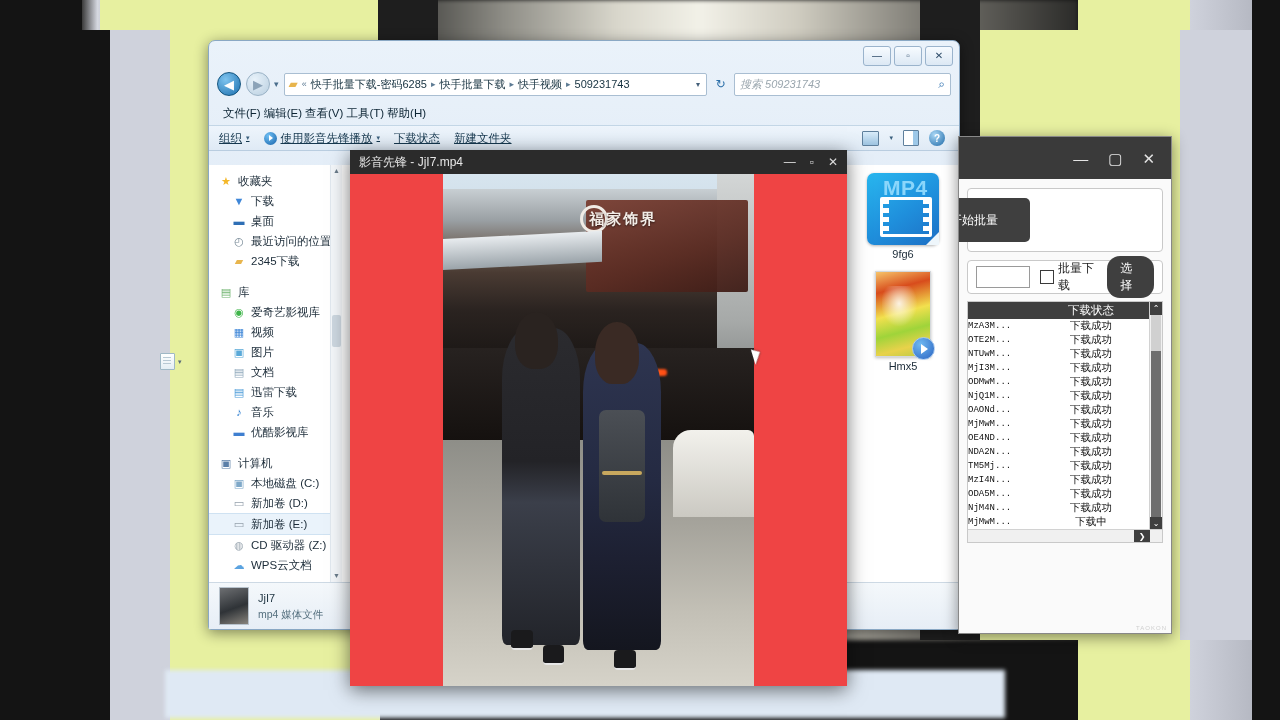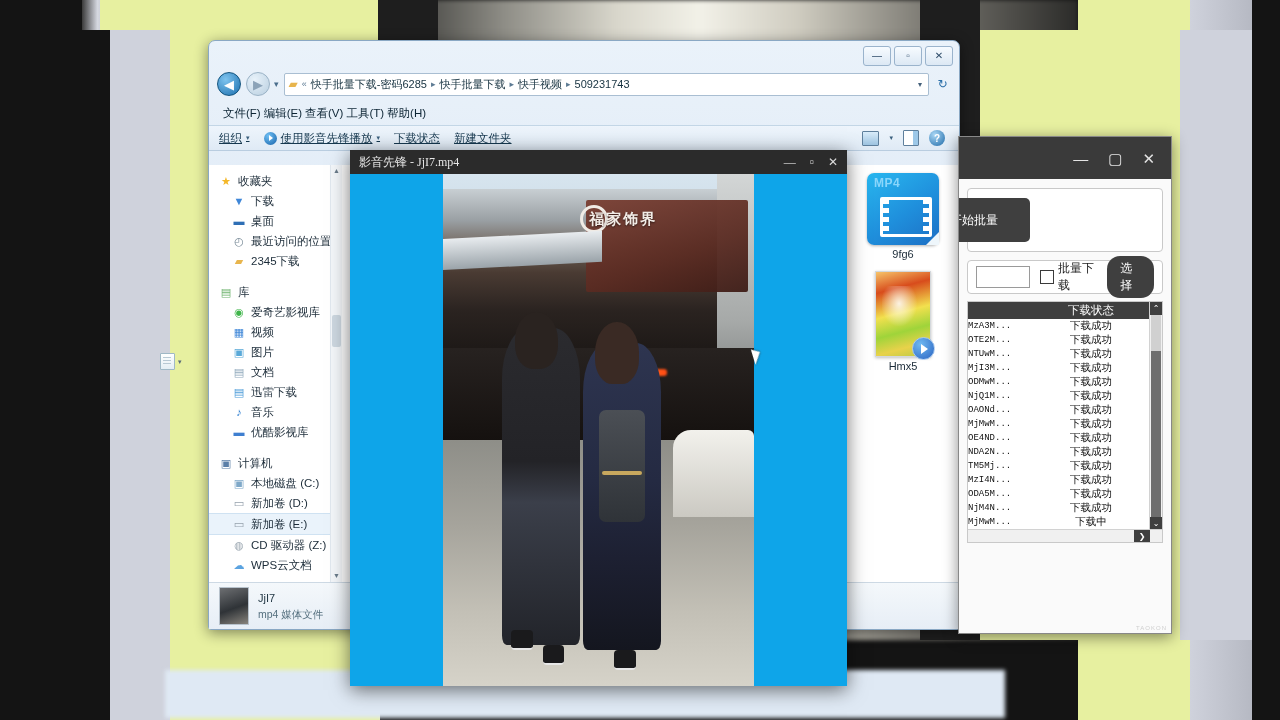--- a/index.html
+++ b/index.html
@@ -120,21 +120,21 @@
 
   
   .filecol{position:absolute;top:8px;right:10px;width:92px;text-align:center;}
   .fileitem{margin-bottom:11px;}
   .fname{font-size:11px;color:#1b2b38;margin-top:3px;}
   .mp4icon{
     width:72px;height:72px;margin:0 auto;border-radius:7px;
     background:linear-gradient(145deg,#29b7ef 0%,#1f8fdc 55%,#1d6fc4 100%);
     position:relative;box-shadow:0 1px 3px rgba(0,0,0,.3);
   }
-  .mp4icon .lbl{position:absolute;top:3px;left:7px;color:#8ad6fb;font-weight:bold;font-size:12px;letter-spacing:.5px;}
+  .mp4icon .lbl{position:absolute;top:3px;left:16px;color:#8ad6fb;font-weight:bold;font-size:21px;letter-spacing:.5px;}
   .mp4icon .reel{position:absolute;left:13px;top:24px;width:46px;height:34px;border:3px solid #fff;border-radius:2px;}
   .mp4icon .reel::before,.mp4icon .reel::after{
     content:"";position:absolute;top:-1px;bottom:-1px;width:7px;
     background:repeating-linear-gradient(180deg,#fff 0 5px,transparent 5px 9px);
   }
   .mp4icon .reel::before{left:-1px;} .mp4icon .reel::after{right:-1px;}
   .mp4icon .fold{position:absolute;right:0;bottom:0;width:0;height:0;border-left:13px solid transparent;border-bottom:13px solid #eef6fb;}
   .thumbicon{
     width:54px;height:84px;margin:0 auto;position:relative;
     background:linear-gradient(165deg,#f6c46a 0%,#d84c1c 22%,#f2e04e 48%,#9fd43a 68%,#e8d24a 85%,#b9c945 100%);
@@ -142,21 +142,21 @@
   }
   .thumbicon .glow{position:absolute;left:6px;top:14px;width:38px;height:44px;background:radial-gradient(ellipse at 45% 40%,rgba(255,255,255,.85),rgba(255,255,255,0) 62%);}
   .playbadge{
     position:absolute;right:-5px;bottom:-4px;width:21px;height:21px;border-radius:50%;
     background:radial-gradient(circle at 35% 30%,#6fb9f2,#2a63c2);border:1.5px solid #a8c9ee;
     display:flex;align-items:center;justify-content:center;
   }
   .playbadge::after{content:"";border-left:7px solid #fff;border-top:5px solid transparent;border-bottom:5px solid transparent;margin-left:2px;}
 
   
-  #player{position:absolute;background:#0ea5e9;box-shadow:0 4px 18px rgba(0,0,0,.55);font-family:Liberation Serif, serif;}
+  #player{position:absolute;background:#ef4444;box-shadow:0 4px 18px rgba(0,0,0,.55);}
   .ptitle{height:24px;display:flex;align-items:center;padding:0 9px;color:#e6e6e6;font-size:12px;background:#2b2b2b;}
   .pbtns{margin-left:auto;display:flex;gap:14px;align-items:center;color:#dcdcdc;font-size:12px;}
   .pvideo{position:absolute;background:#000;overflow:hidden;}
   .pvideo .sky{position:absolute;left:0;right:0;top:0;height:22%;background:linear-gradient(180deg,#d7e5ef,#bfcfdc);}
   .pvideo .facade{position:absolute;left:0;right:0;top:3%;height:34%;
     background:linear-gradient(180deg,#c8cfd3 0%,#9aa0a4 18%,#6e6157 34%,#4a3b33 48%,#2a2320 70%,#1a1614 100%);}
   .pvideo .sign{position:absolute;left:46%;right:2%;top:5%;height:18%;
     background:linear-gradient(160deg,#7a3f33,#5a2b22 60%,#3e1d17);border-radius:2px;opacity:.95;}
   .pvideo .signtxt{position:absolute;left:47%;top:7%;color:#f2ece6;font-size:15px;letter-spacing:2px;font-weight:bold;
     text-shadow:0 1px 2px rgba(0,0,0,.6);white-space:nowrap;}
@@ -262,20 +262,24 @@
       <span class="crumb">快手批量下载-密码6285</span>
       <span class="sep">▸</span>
       <span class="crumb">快手批量下载</span>
       <span class="sep">▸</span>
       <span class="crumb">快手视频</span>
       <span class="sep">▸</span>
       <span class="crumb">509231743</span>
       <span class="crumbdd">▾</span>
     </div>
     <div class="refresh">↻</div>
+    <div class="searchbox">
+      <span>搜索 509231743</span>
+      <span class="mag">⌕</span>
+    </div>
   </div>
 
   <div class="menubar">
     <span>文件(F)</span>
     <span>编辑(E)</span>
     <span>查看(V)</span>
     <span>工具(T)</span>
     <span>帮助(H)</span>
   </div>
 

